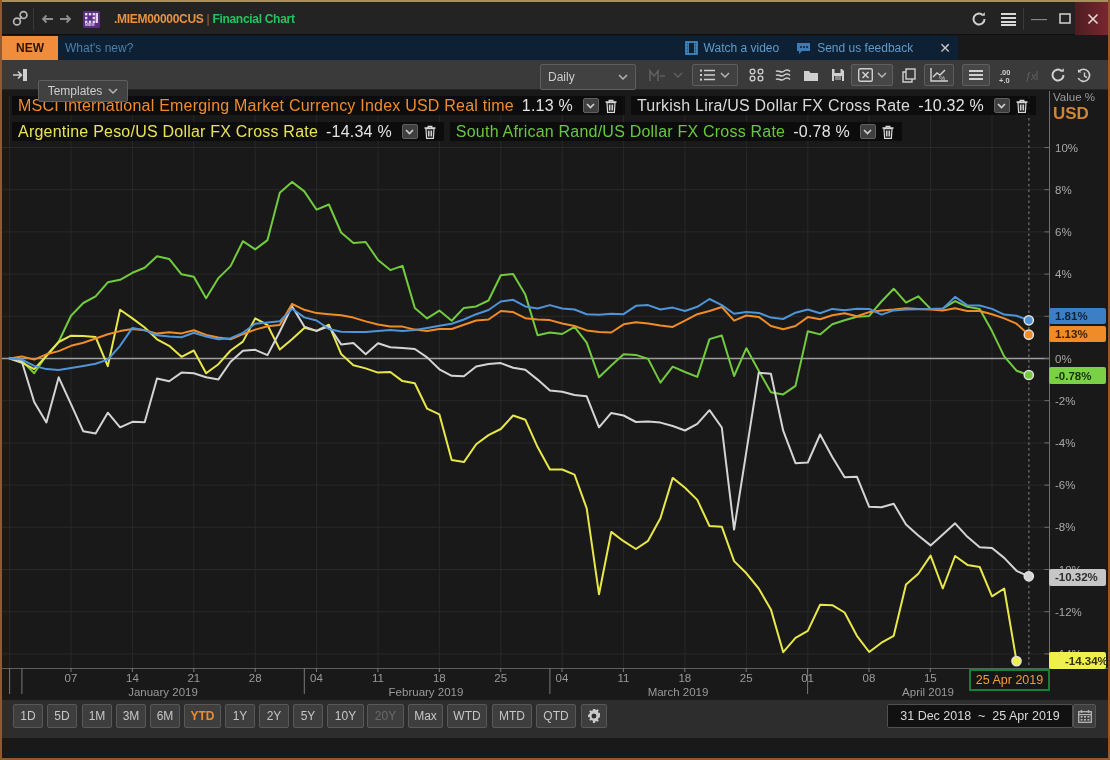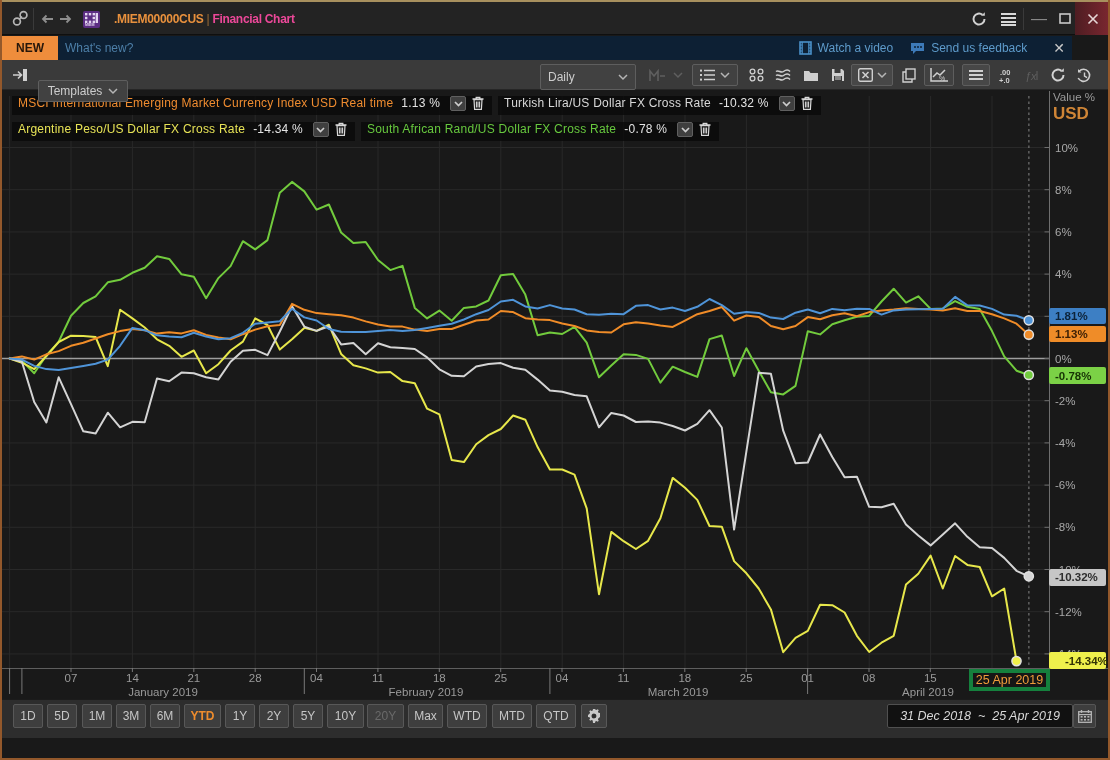--- a/index.html
+++ b/index.html
@@ -2,56 +2,56 @@
 <html><head><meta charset="utf-8"><style>
 *{margin:0;padding:0;box-sizing:border-box;}
 html,body{width:1110px;height:760px;background:#101010;overflow:hidden;}
 body{font-family:"Liberation Sans",sans-serif;position:relative;}
 #win{position:absolute;left:0;top:0;width:1110px;height:760px;background:#191919;}
 .bord{position:absolute;background:#93582b;z-index:50;}
 
 #titlebar{position:absolute;left:0;top:2px;width:1110px;height:33px;background:#232323;border-bottom:1px solid #0f0f0f;}
 .tb-i{position:absolute;top:0;height:33px;display:flex;align-items:center;justify-content:center;color:#bdbdbd;}
 #title-text{position:absolute;left:114px;top:10px;font-size:12px;font-weight:bold;color:#e9913d;letter-spacing:-0.3px;}
-#title-text .sep{color:#ec4899;} #title-text .pipe{color:#9a6a35;font-weight:normal;}
+#title-text .sep{color:#22c55e;} #title-text .pipe{color:#9a6a35;font-weight:normal;}
 #appicon{position:absolute;left:83px;top:9px;width:17px;height:17px;background:#5c2d83;border-radius:2px;
  display:flex;align-items:center;justify-content:center;}
 #closebtn{position:absolute;right:0;top:0;width:35px;height:33px;background:linear-gradient(90deg,#4e1d22,#7c2730);
  display:flex;align-items:center;justify-content:center;}
 
-#newbar{position:absolute;left:0;top:36px;width:1072px;height:24px;background:#0d2034;}
+#newbar{position:absolute;left:0;top:36px;width:958px;height:24px;background:#0d2034;}
 #newtab{position:absolute;left:2px;top:0;width:56px;height:24px;background:#ef8d3c;color:#27170b;
  font-size:12px;font-weight:bold;display:flex;align-items:center;justify-content:center;}
 #whatsnew{position:absolute;left:65px;top:5px;font-size:12px;color:#4d7fa8;}
 #newright{position:absolute;right:7px;top:0;height:24px;display:flex;align-items:center;gap:6px;font-size:12px;color:#5e9bcb;}
 
 #toolbar{position:absolute;left:0;top:60px;width:1110px;height:30px;background:#3a3a3a;border-bottom:1px solid #262626;}
 .btn{border:1px solid #5e5e5e;border-radius:2px;background:#414141;color:#cccccc;font-size:12px;
  display:inline-flex;align-items:center;justify-content:center;}
 #templates{position:absolute;left:38px;top:20px;width:90px;height:22px;gap:6px;}
 #daily{position:absolute;left:540px;top:4px;width:96px;height:22px;justify-content:space-between;padding:12px 7px;}
 .ticon{position:absolute;top:4px;height:22px;display:flex;align-items:center;justify-content:center;color:#c9c9c9;}
 
 .lrow{position:absolute;display:flex;gap:6px;}
-.lchip{background:rgba(10,10,10,0.82);height:19px;display:flex;padding:0 8px 0 6px;font-size:12px;letter-spacing:0.22px;}
+.lchip{background:rgba(10,10,10,0.82);height:19px;display:flex;align-items:center;padding:0 8px 0 6px;font-size:16px;letter-spacing:0.22px;}
 .lchip svg.tr{margin-left:6px;}
 .lchip .val{color:#e3e3e3;margin-left:8px;white-space:pre;}
 .lcv{width:16px;height:15px;border:1px solid #606060;background:#3f3f3f;border-radius:2px;display:flex;align-items:center;justify-content:center;margin-left:10px;flex:none;}
 
 #xaxisarea{position:absolute;left:0;top:668px;width:1110px;height:33px;}
 #scrollrow{position:absolute;left:0;top:699px;width:1110px;height:21px;background:#1b1b1b;}
 #scrolltrack{position:absolute;left:6px;top:3px;width:1088px;height:17px;background:#26282b;}
 #scrollfill{position:absolute;left:708px;top:0;width:334px;height:17px;background:linear-gradient(180deg,#3c2f20,#74532f 60%,#62452a);}
 #scrollfill:before,#scrollfill:after{content:"";position:absolute;top:-2px;width:4px;height:21px;background:#e0903c;}
 #scrollfill:before{left:0;} #scrollfill:after{right:0;}
 #btoolbar{position:absolute;left:0;top:700px;width:1110px;height:38px;background:#2d2d2d;}
 .bbtn{position:absolute;top:4px;height:24px;background:#3e3e3e;border:1px solid #585858;border-radius:2px;
  color:#c6c6c6;font-size:12px;display:flex;align-items:center;justify-content:center;}
 #datebox{position:absolute;right:37px;top:4px;width:186px;height:24px;background:#111111;border:1px solid #505050;border-radius:2px;
- color:#d8d8d8;font-size:12.5px;display:flex;align-items:center;justify-content:center;font-style:italic;}
+ color:#d8d8d8;font-size:12.5px;display:flex;align-items:center;justify-content:center;}
 #calbtn{position:absolute;right:14px;top:4px;width:23px;height:24px;background:#3e3e3e;border:1px solid #555;border-radius:2px;
  display:flex;align-items:center;justify-content:center;}
 .vb{position:absolute;left:1049px;width:57px;height:16.5px;border-radius:2px;font-size:11.5px;font-weight:bold;
  display:flex;align-items:center;padding-left:6px;}
 text{font-family:"Liberation Sans",sans-serif;}
 </style></head><body>
 <div id="win">
  <svg width="1110" height="760" viewBox="0 0 1110 760" style="position:absolute;left:0;top:0">
 <line x1="2" y1="147.5" x2="1049.5" y2="147.5" stroke="#292929" stroke-width="1"></line>
 <line x1="2" y1="189.7" x2="1049.5" y2="189.7" stroke="#292929" stroke-width="1"></line>
@@ -160,21 +160,21 @@
 <line x1="9.6" y1="0" x2="9.6" y2="26" stroke="#787878"></line>
 <line x1="21.9" y1="0" x2="21.9" y2="26" stroke="#787878"></line>
 <line x1="304.3" y1="0" x2="304.3" y2="26" stroke="#787878"></line>
 <line x1="549.9" y1="0" x2="549.9" y2="26" stroke="#787878"></line>
 <line x1="807.6" y1="0" x2="807.6" y2="26" stroke="#787878"></line>
 <text x="163" y="28" fill="#9a9a9a" font-size="11.5" text-anchor="middle">January 2019</text>
 <text x="426" y="28" fill="#9a9a9a" font-size="11.5" text-anchor="middle">February 2019</text>
 <text x="678" y="28" fill="#9a9a9a" font-size="11.5" text-anchor="middle">March 2019</text>
 <text x="928" y="28" fill="#9a9a9a" font-size="11.5" text-anchor="middle">April 2019</text>
   </svg>
-  <div style="position:absolute;left:969px;top:1px;width:81px;height:22px;border:4px solid #15803d;background:#161616;color:#ef9c3a;font-size:12.5px;display:flex;align-items:center;justify-content:center;">25 Apr 2019</div>
+  <div style="position:absolute;left:969px;top:1px;width:81px;height:22px;border:2px solid #15803d;background:#161616;color:#ef9c3a;font-size:12.5px;display:flex;align-items:center;justify-content:center;">25 Apr 2019</div>
  </div>
 
  <div class="vb" style="top:307.5px;background:#3d7fc4;color:#0d2339;">1.81%</div>
  <div class="vb" style="top:325.8px;background:#ef8c28;color:#3a1f05;">1.13%</div>
  <div class="vb" style="top:367.3px;background:#7bd146;color:#173305;">-0.78%</div>
  <div class="vb" style="top:569px;background:#c6c6c6;color:#2e2e2e;">-10.32%</div>
  <div class="vb" style="top:652.3px;background:#eff04c;color:#333305;padding-left:16px;">-14.34%</div>
  <div style="position:absolute;left:1053px;top:91px;font-size:11.5px;color:#9a9a9a;">Value %</div>
  <div style="position:absolute;left:1053px;top:104px;font-size:17px;font-weight:bold;color:#cf8536;">USD</div>
 

